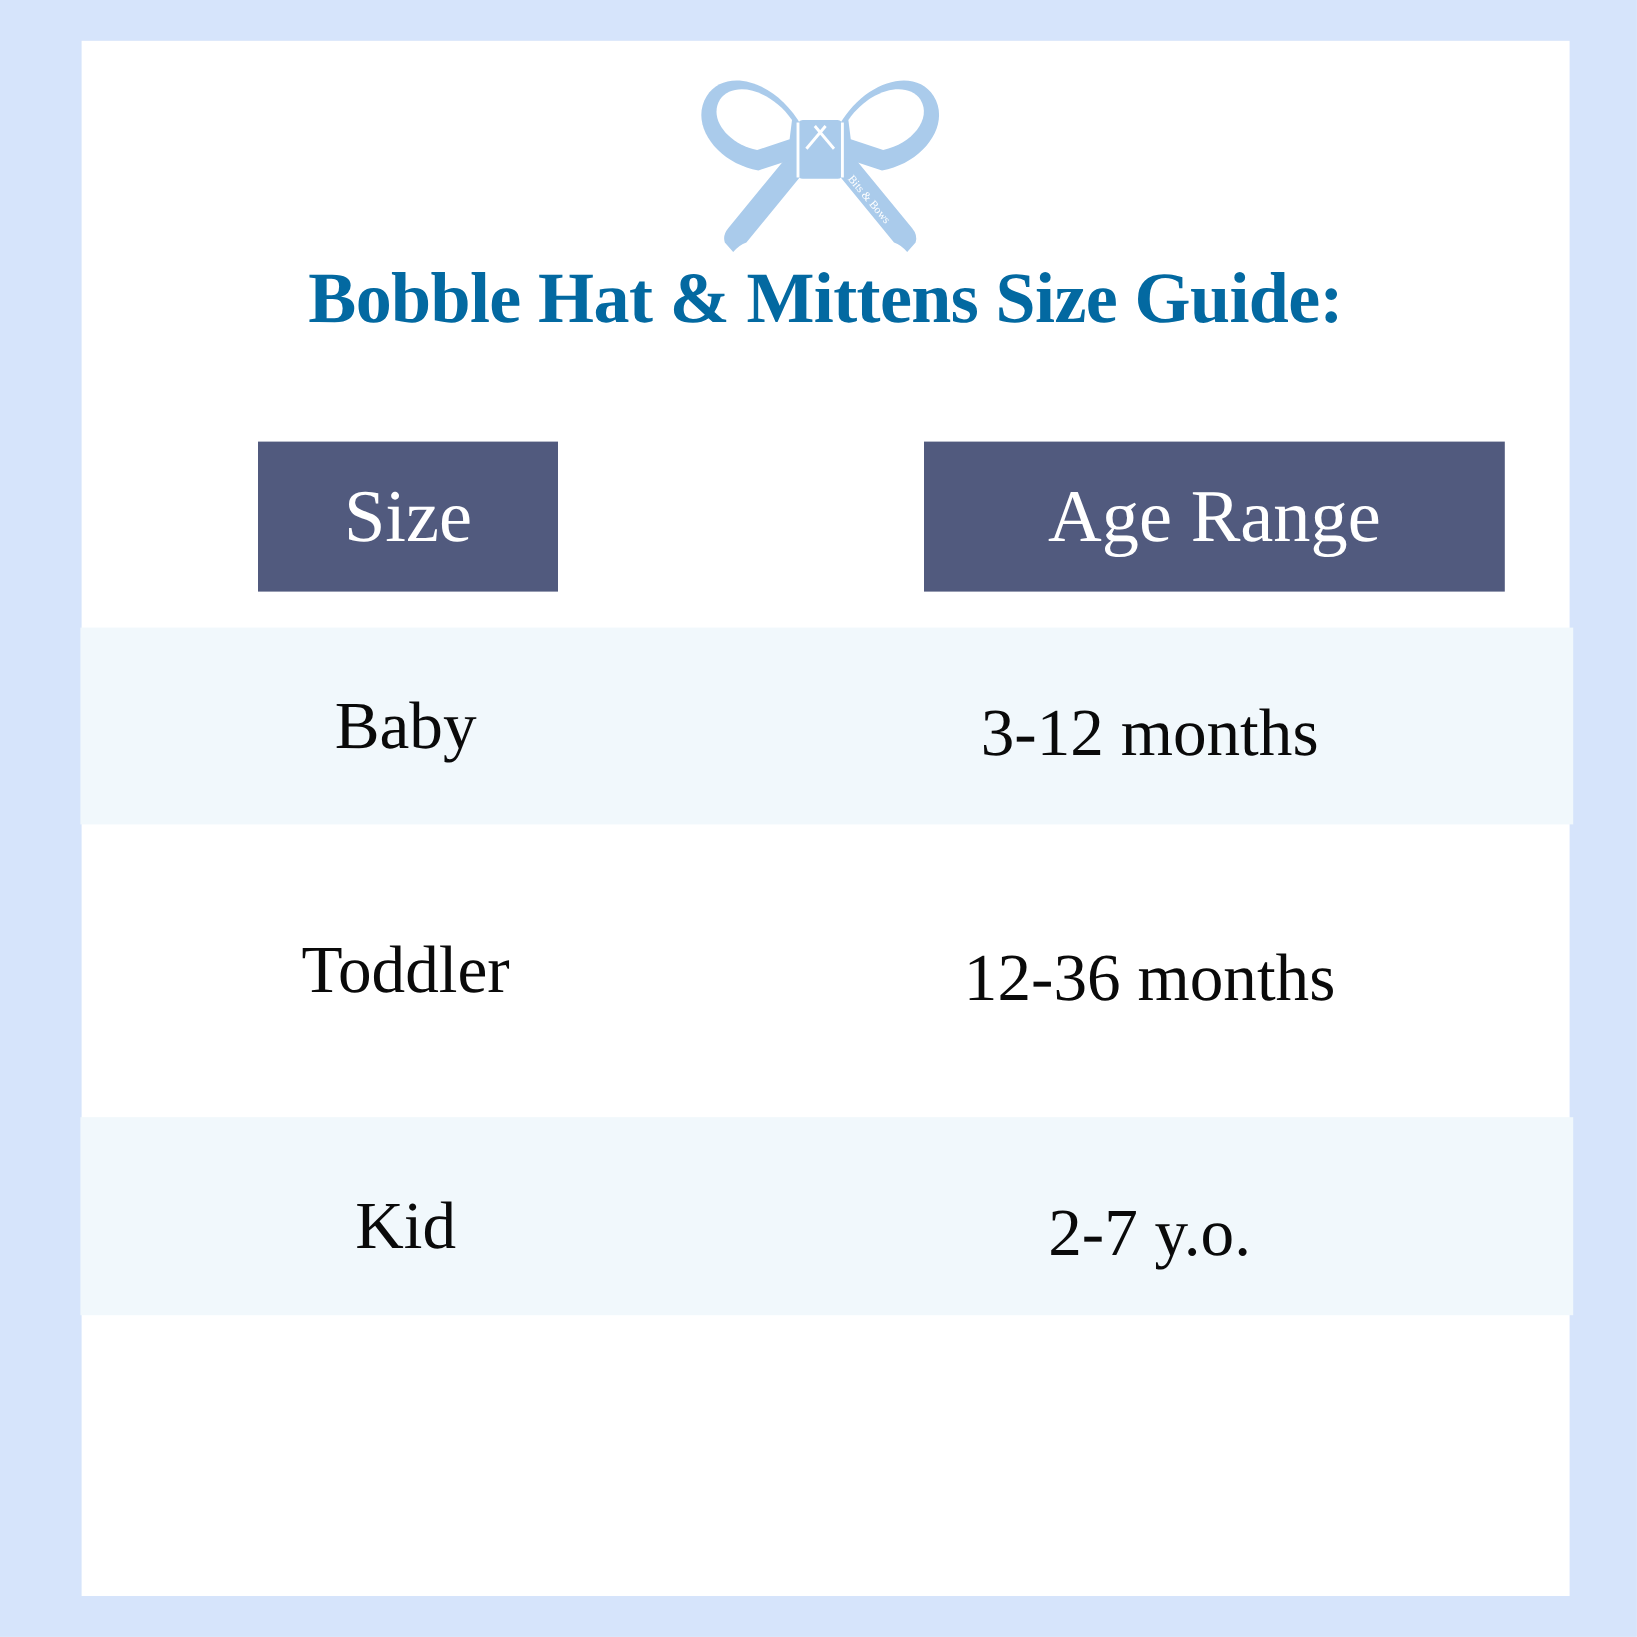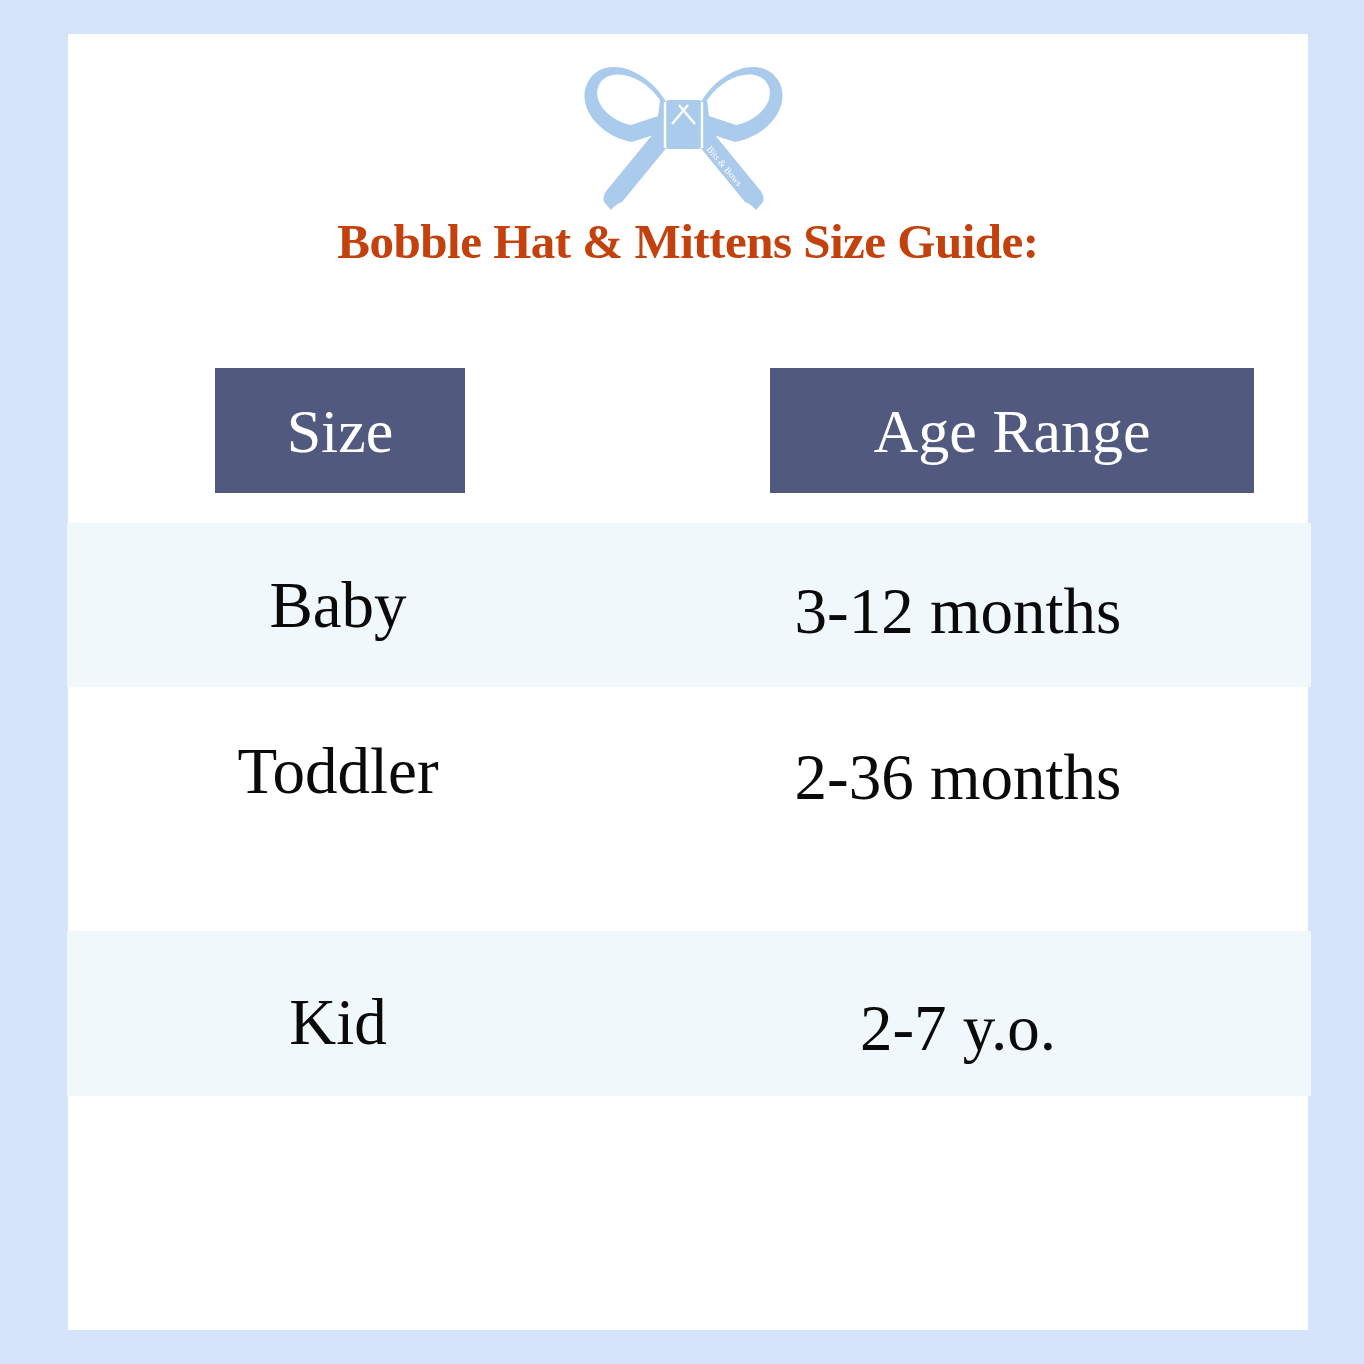--- a/index.html
+++ b/index.html
@@ -53,23 +53,23 @@
   }
   #logo svg { display: block; width: 100%; height: 100%; }
 
   
   #title {
     position: absolute;
     left: 68px;
     top: 216px;
     width: 1240px;
     text-align: center;
-    font-size: 49px;
+    font-size: 60px;
     font-weight: bold;
-    color: #c2410c;
+    color: #0369a1;
     letter-spacing: -0.5px;
     line-height: 1.08;
     white-space: nowrap;
   }
 
   
   .hdr-chip {
     position: absolute;
     background: #515a7e;
     color: #ffffff;
@@ -92,25 +92,25 @@
   
   .row {
     position: absolute;
     left: 68px;
     width: 1240px;
     height: 164px;
     display: flex;
     align-items: center;
   }
   #row-0 { top: 523px; }
-  #row-1 { top: 689px; }
+  #row-1 { top: 727px; }
   #row-2 { top: 940px; }
 
   .cell {
-    font-size: 65px;
+    font-size: 56px;
     color: #0a0a0a;
     line-height: 1;
     text-align: center;
     white-space: nowrap;
   }
   .cell-size { width: 540px; }
   .cell-age  { width: 700px; margin-top: 12px; }
 
   
   #row-empty {
@@ -180,21 +180,21 @@
 
   <div class="hdr-chip" id="hdr-size">Size</div>
 
   <div class="row" id="row-0">
     <div class="cell cell-size">Baby</div>
     <div class="cell cell-age">3-12 months</div>
   </div>
 
   <div class="row" id="row-1">
     <div class="cell cell-size">Toddler</div>
-    <div class="cell cell-age">2-36 months</div>
+    <div class="cell cell-age">12-36 months</div>
   </div>
 
   <div class="row" id="row-2">
     <div class="cell cell-size">Kid</div>
     <div class="cell cell-age">2-7 y.o.</div>
   </div>
 
   <div id="row-empty"></div>
 
 </div>

